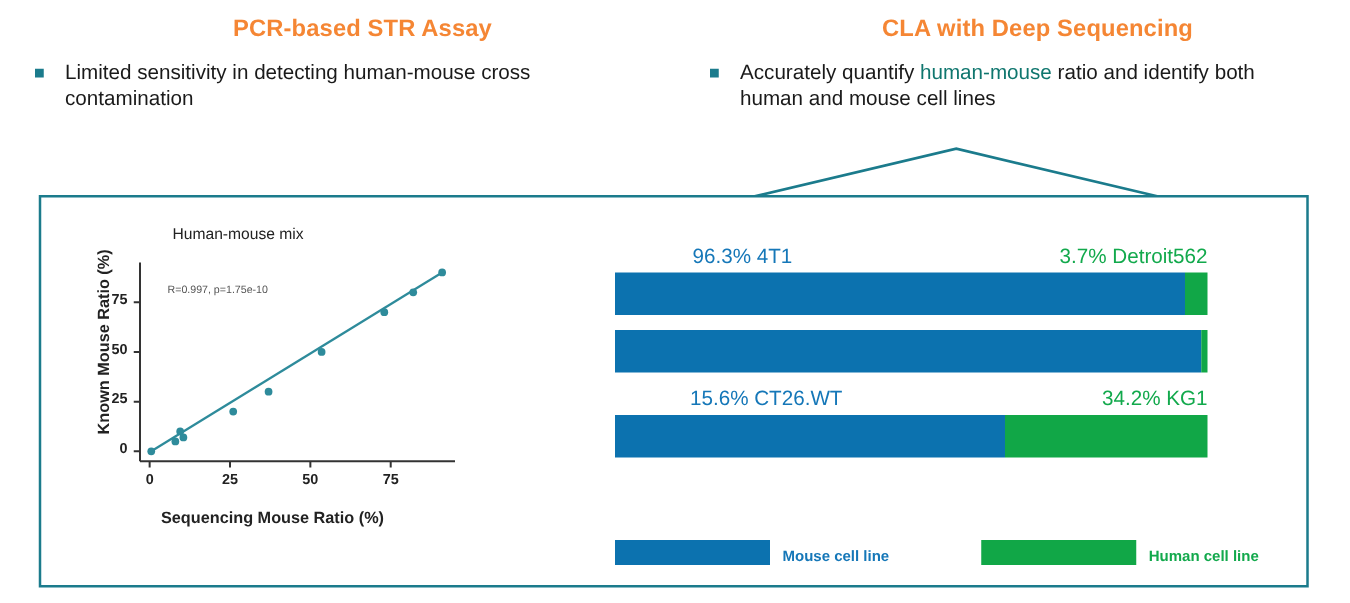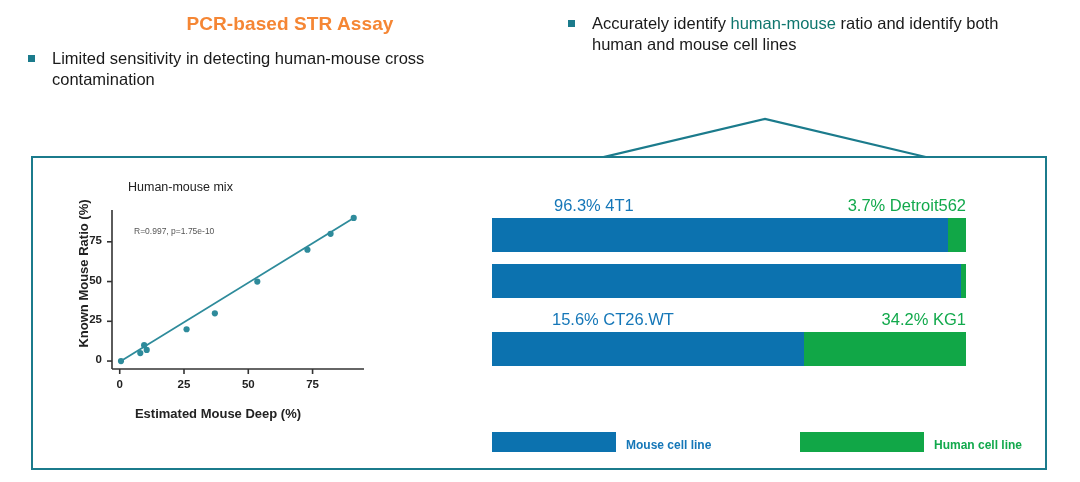--- a/index.html
+++ b/index.html
@@ -30,21 +30,21 @@
   
   .frame{
     position:absolute;left:31px;top:156px;width:1016px;height:314px;
     border:2px solid #1B7B8C;box-sizing:border-box;background:#fff;
   }
   .peak{position:absolute;left:600px;top:112px;width:340px;height:48px;}
 
   
   .scatter{position:absolute;left:52px;top:178px;width:330px;height:265px;}
   .sc-title{
-    position:absolute;left:76px;top:2px;font-size:12.5px;color:#222;
+    position:absolute;left:86px;top:2px;font-size:12.5px;color:#222;
     white-space:nowrap;
   }
   .ylab{
     position:absolute;left:-44px;top:88px;width:150px;text-align:center;
     transform:rotate(-90deg);font-size:13px;font-weight:bold;color:#222;
   }
   .xlab{
     position:absolute;left:16px;top:228px;width:300px;text-align:center;
     font-size:13px;font-weight:bold;color:#222;
   }
@@ -75,36 +75,37 @@
 
 <div class="col col-left">
   <div class="head">PCR-based STR Assay</div>
   <div class="bullet-row bullet-left">
     <div class="sq"></div>
     <div class="btxt">Limited sensitivity in detecting human-mouse cross contamination</div>
   </div>
 </div>
 
 <div class="col col-right">
+  <div class="head">CLA with Deep Sequencing</div>
   <div class="bullet-row bullet-right">
     <div class="sq"></div>
-    <div class="btxt"><span>Accurately identify </span><span class="hl">human-mouse</span><span> ratio and identify both human and mouse cell lines</span></div>
+    <div class="btxt"><span>Accurately quantify </span><span class="hl">human-mouse</span><span> ratio and identify both human and mouse cell lines</span></div>
   </div>
 </div>
 
 <svg class="peak" viewBox="0 0 340 48" preserveAspectRatio="none">
   <polyline points="0,46 165,7 330,46" fill="none" stroke="#1B7B8C" stroke-width="2.2"></polyline>
 </svg>
 
 <div class="frame"></div>
 
 <div class="scatter">
   <div class="sc-title">Human-mouse mix</div>
   <div class="ylab">Known Mouse Ratio (%)</div>
-  <div class="xlab">Estimated Mouse Deep (%)</div>
+  <div class="xlab">Sequencing Mouse Ratio (%)</div>
   <div class="annot">R=0.997, p=1.75e-10</div>
   <svg id="plot-svg" style="position:absolute;left:0;top:24px;" width="330" height="205">
       <line x1="60" y1="167" x2="312" y2="167" stroke="#333" stroke-width="1.6"></line>
       <line x1="60" y1="167" x2="60" y2="8" stroke="#333" stroke-width="1.6"></line>
       <line x1="55" y1="159.05" x2="60" y2="159.05" stroke="#333" stroke-width="1.6"></line>
       <line x1="55" y1="119.30000000000001" x2="60" y2="119.30000000000001" stroke="#333" stroke-width="1.6"></line>
       <line x1="55" y1="79.55" x2="60" y2="79.55" stroke="#333" stroke-width="1.6"></line>
       <line x1="55" y1="39.8" x2="60" y2="39.8" stroke="#333" stroke-width="1.6"></line>
       <line x1="67.71428571428571" y1="167" x2="67.71428571428571" y2="172" stroke="#333" stroke-width="1.6"></line>
       <line x1="132" y1="167" x2="132" y2="172" stroke="#333" stroke-width="1.6"></line>
@@ -163,17 +164,17 @@
         <div class="seg-green" style="width: 162.108px; background: rgb(17, 167, 71);"></div>
       </div>
     </div>
   </div>
 
 <div class="legend" id="legend-host">
     <div class="lgitem" style="left: 0px;">
       <div class="swatch" style="background: rgb(12, 114, 175);"></div>
       <div class="lgtxt lgtxt-blue">Mouse cell line</div>
     </div>
-    <div class="lgitem" style="left: 264px; padding-left: 44px;">
+    <div class="lgitem" style="left: 249px; padding-left: 44px;">
       <div class="swatch" style="background: rgb(17, 167, 71);"></div>
       <div class="lgtxt lgtxt-green">Human cell line</div>
     </div>
   </div>
 
 </body></html>

